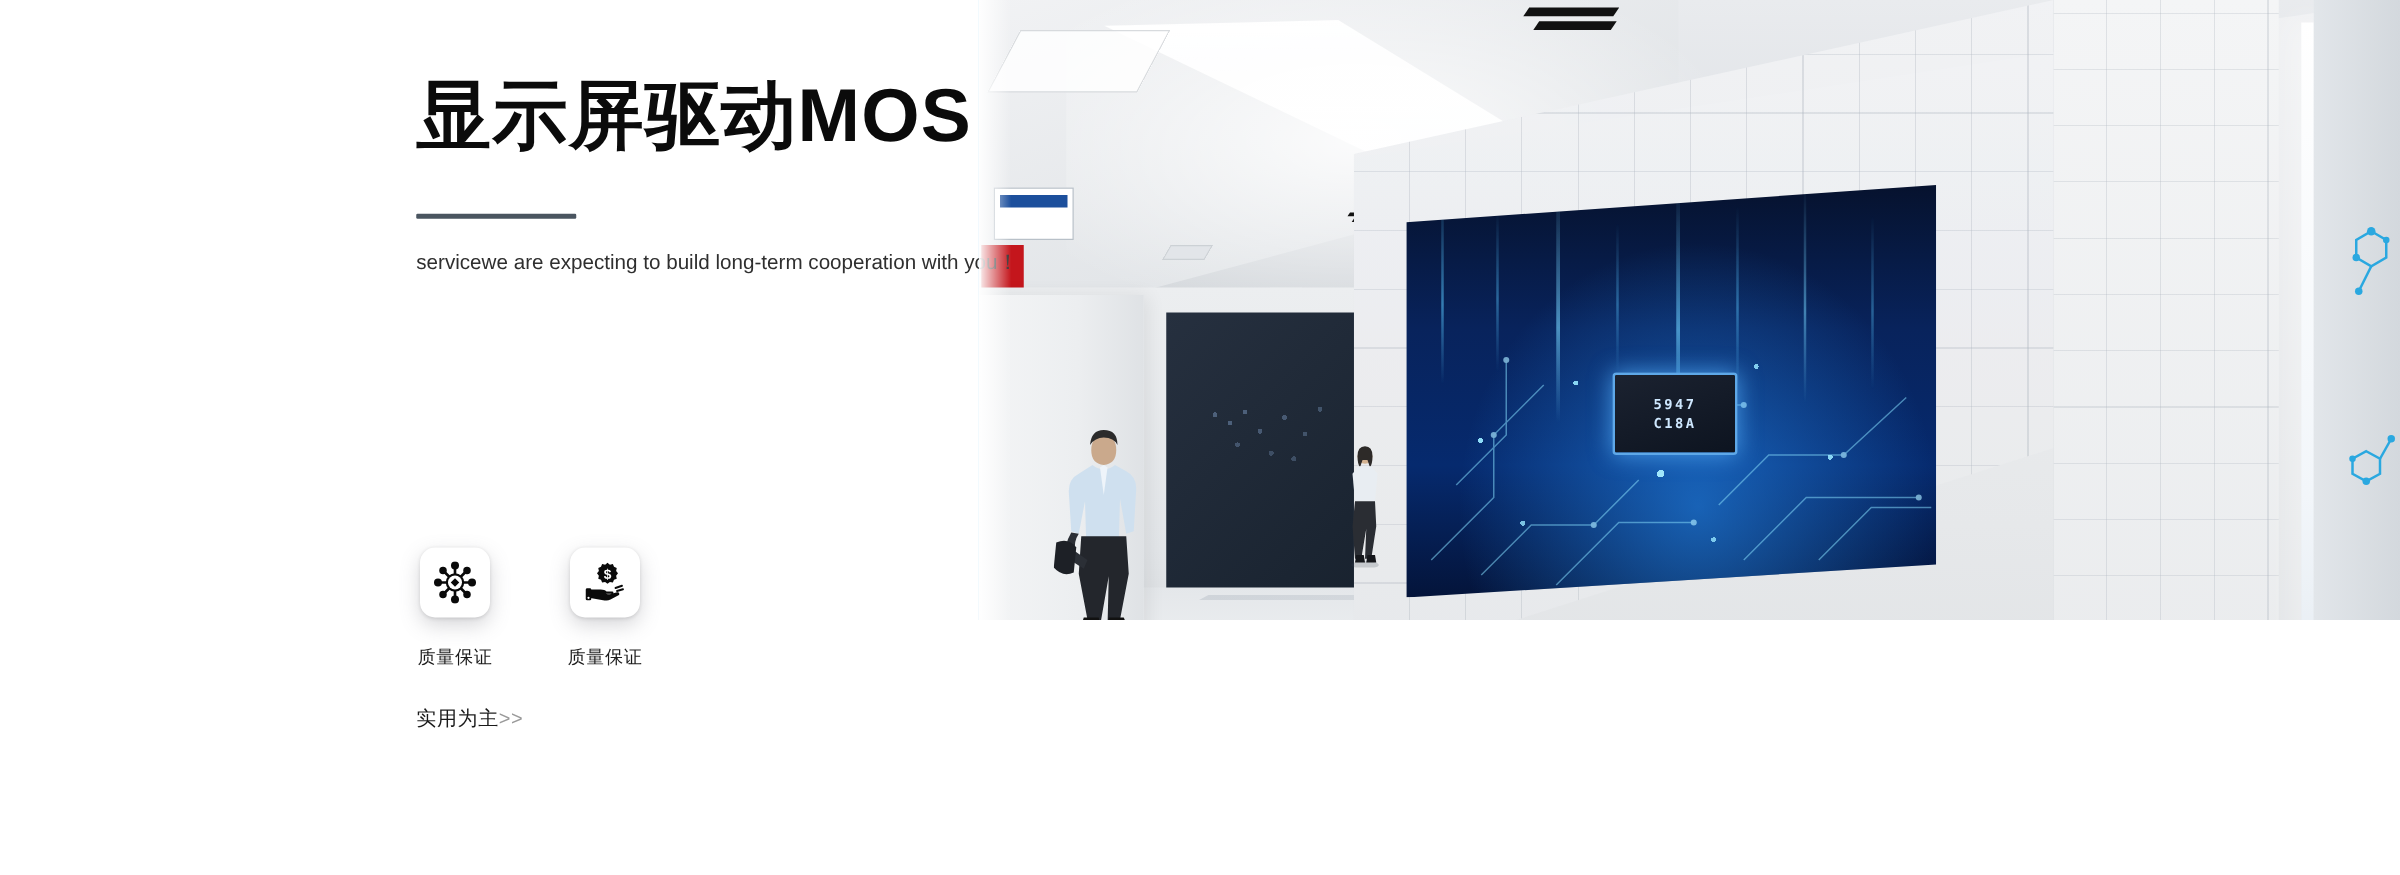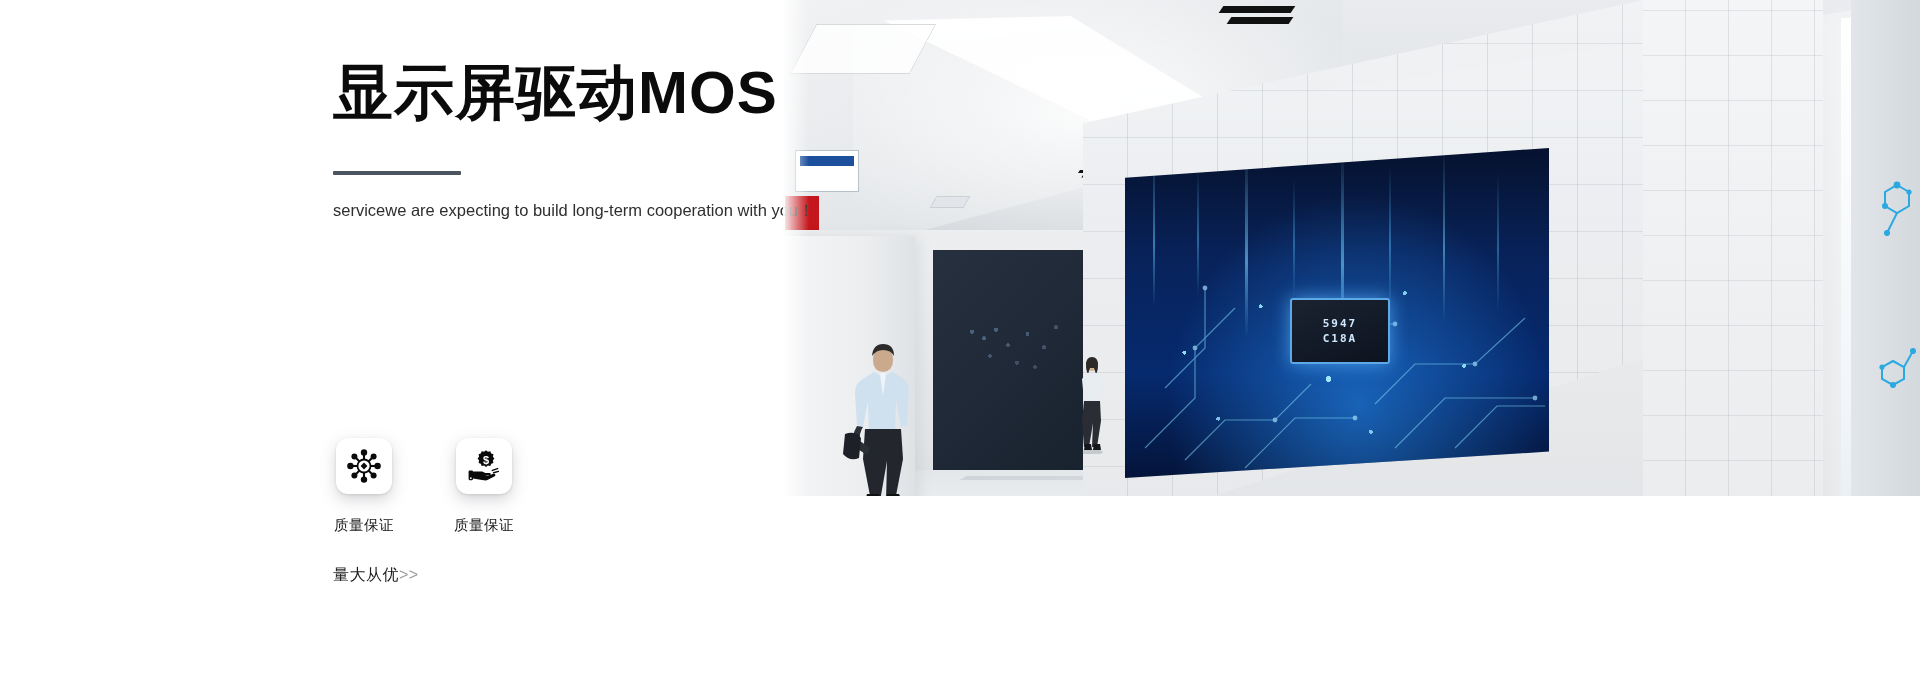--- a/index.html
+++ b/index.html
@@ -365,21 +365,21 @@
                 <line x1="25.4" y1="21.4" x2="30.6" y2="19.6"></line>
                 <line x1="26.6" y1="23.8" x2="31.4" y2="22.4"></line>
               </g>
             </svg>
           </span>
         </div>
         <div class="feature-label">质量保证</div>
       </div>
     </div>
 
-    <a href="#" class="more-link"><span>量大从优</span><span class="chev">&gt;&gt;</span></a>
+    <a href="#" class="more-link"><span>实用为主</span><span class="chev">&gt;&gt;</span></a>
   </div>
 
   <div class="photo">
 
     <div class="ceiling"></div>
     <div class="ceiling-slope"></div>
     <div class="light-strip"></div>
     <div class="light-glow"></div>
 
     <div class="ceiling-panel cp1"></div>

